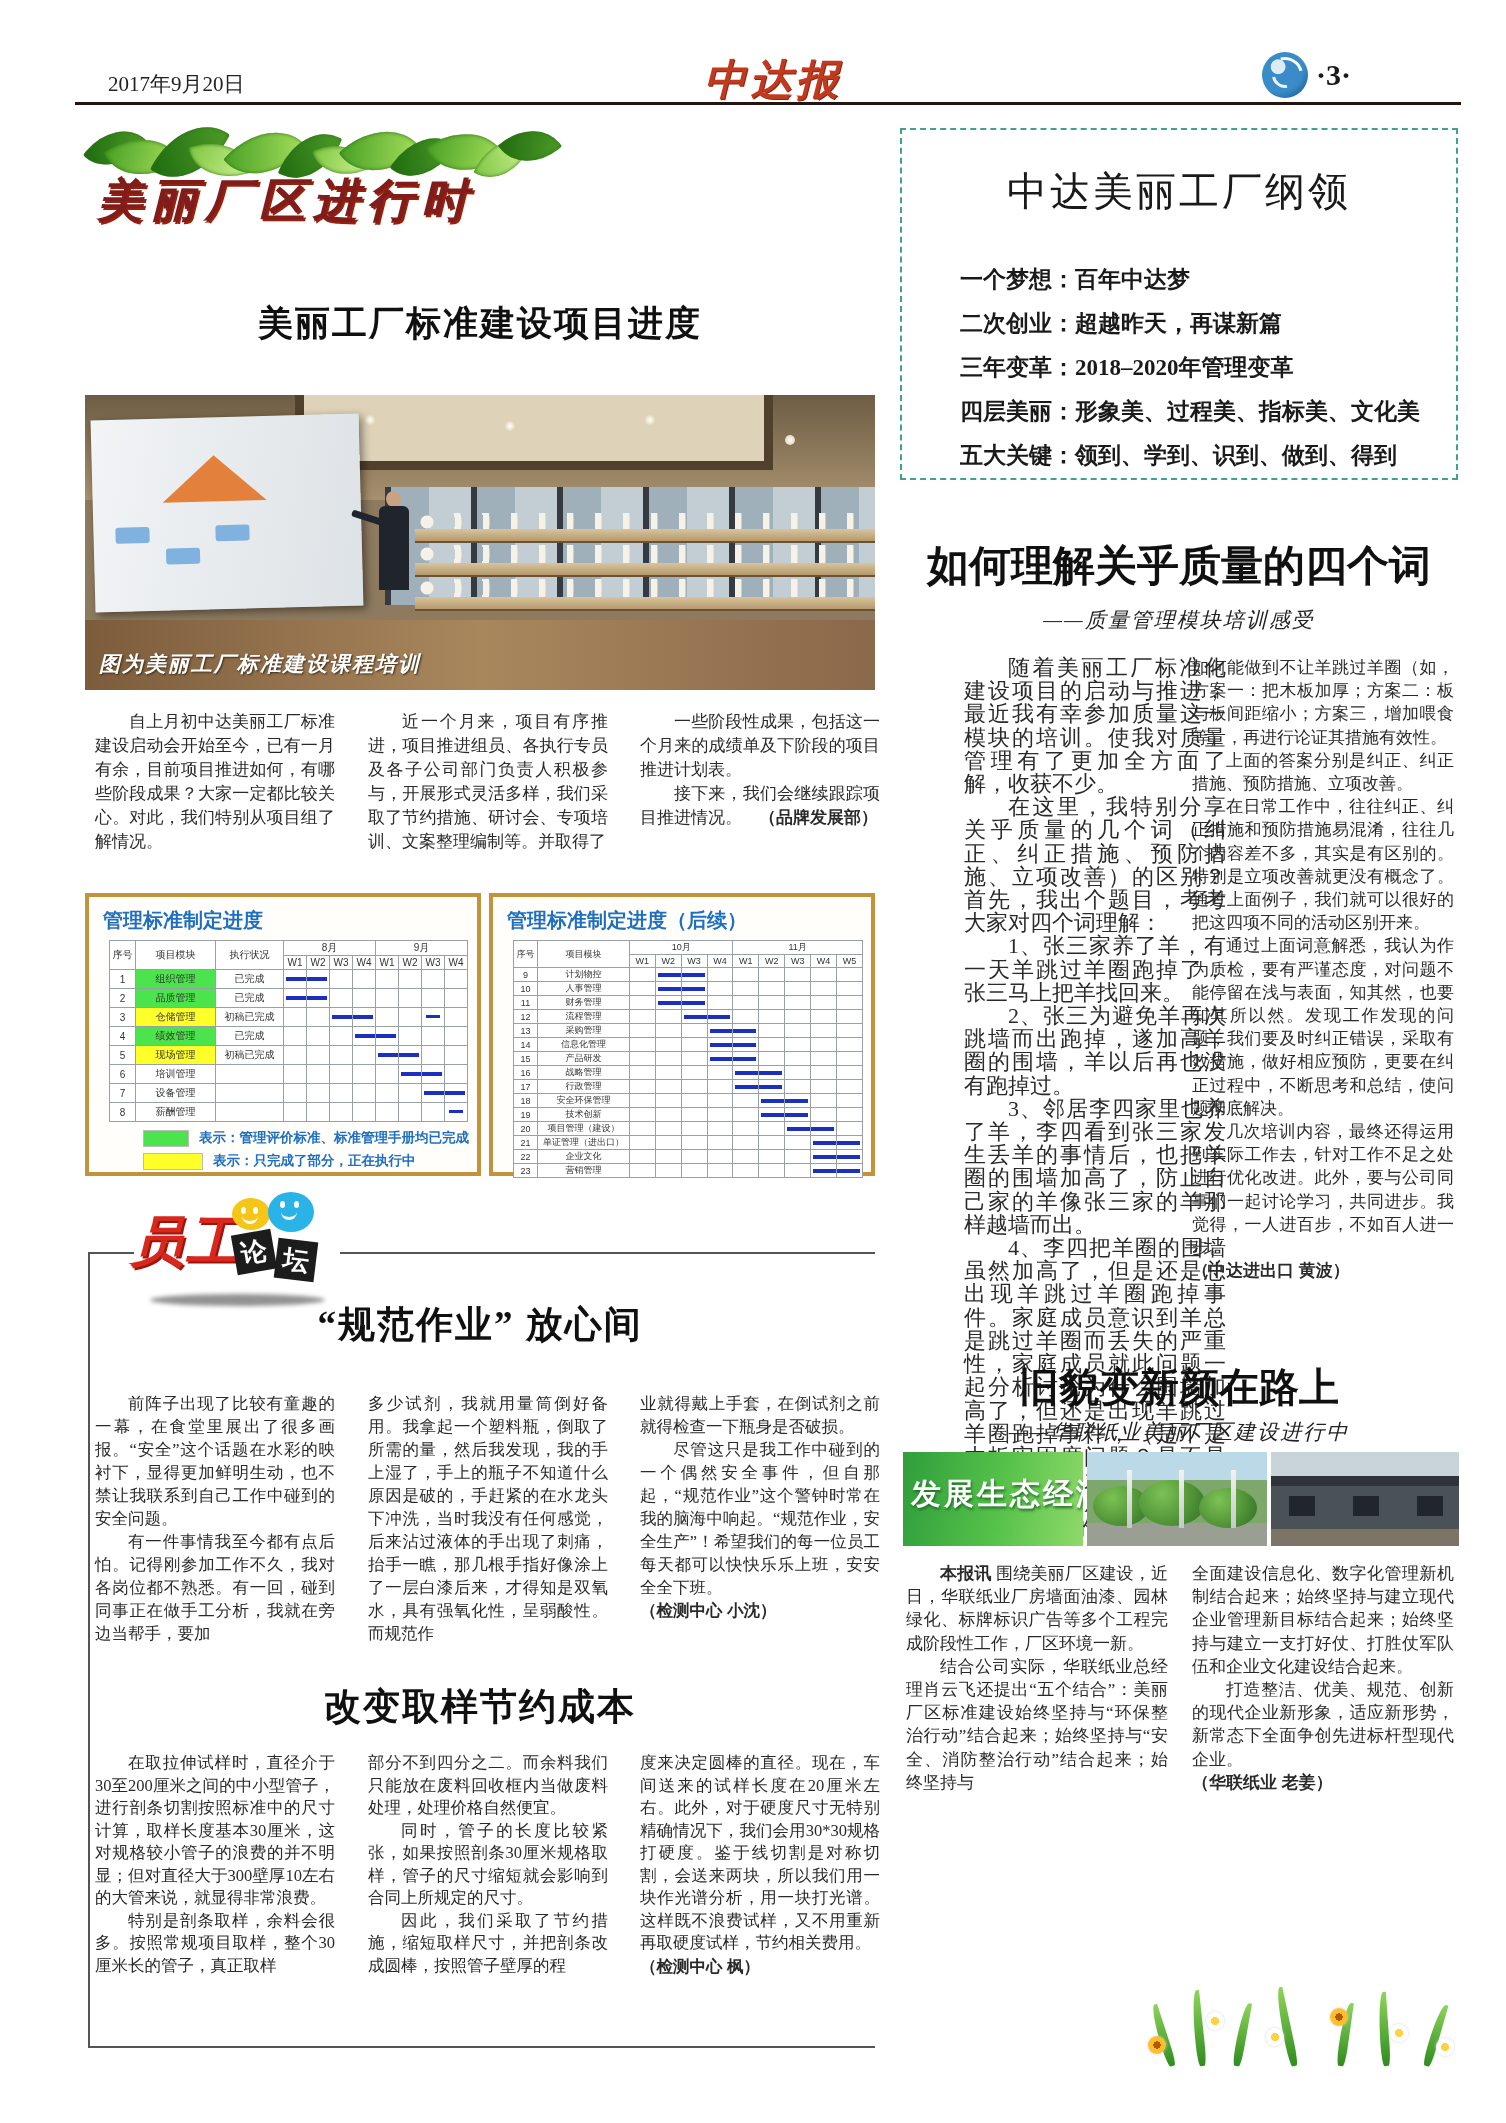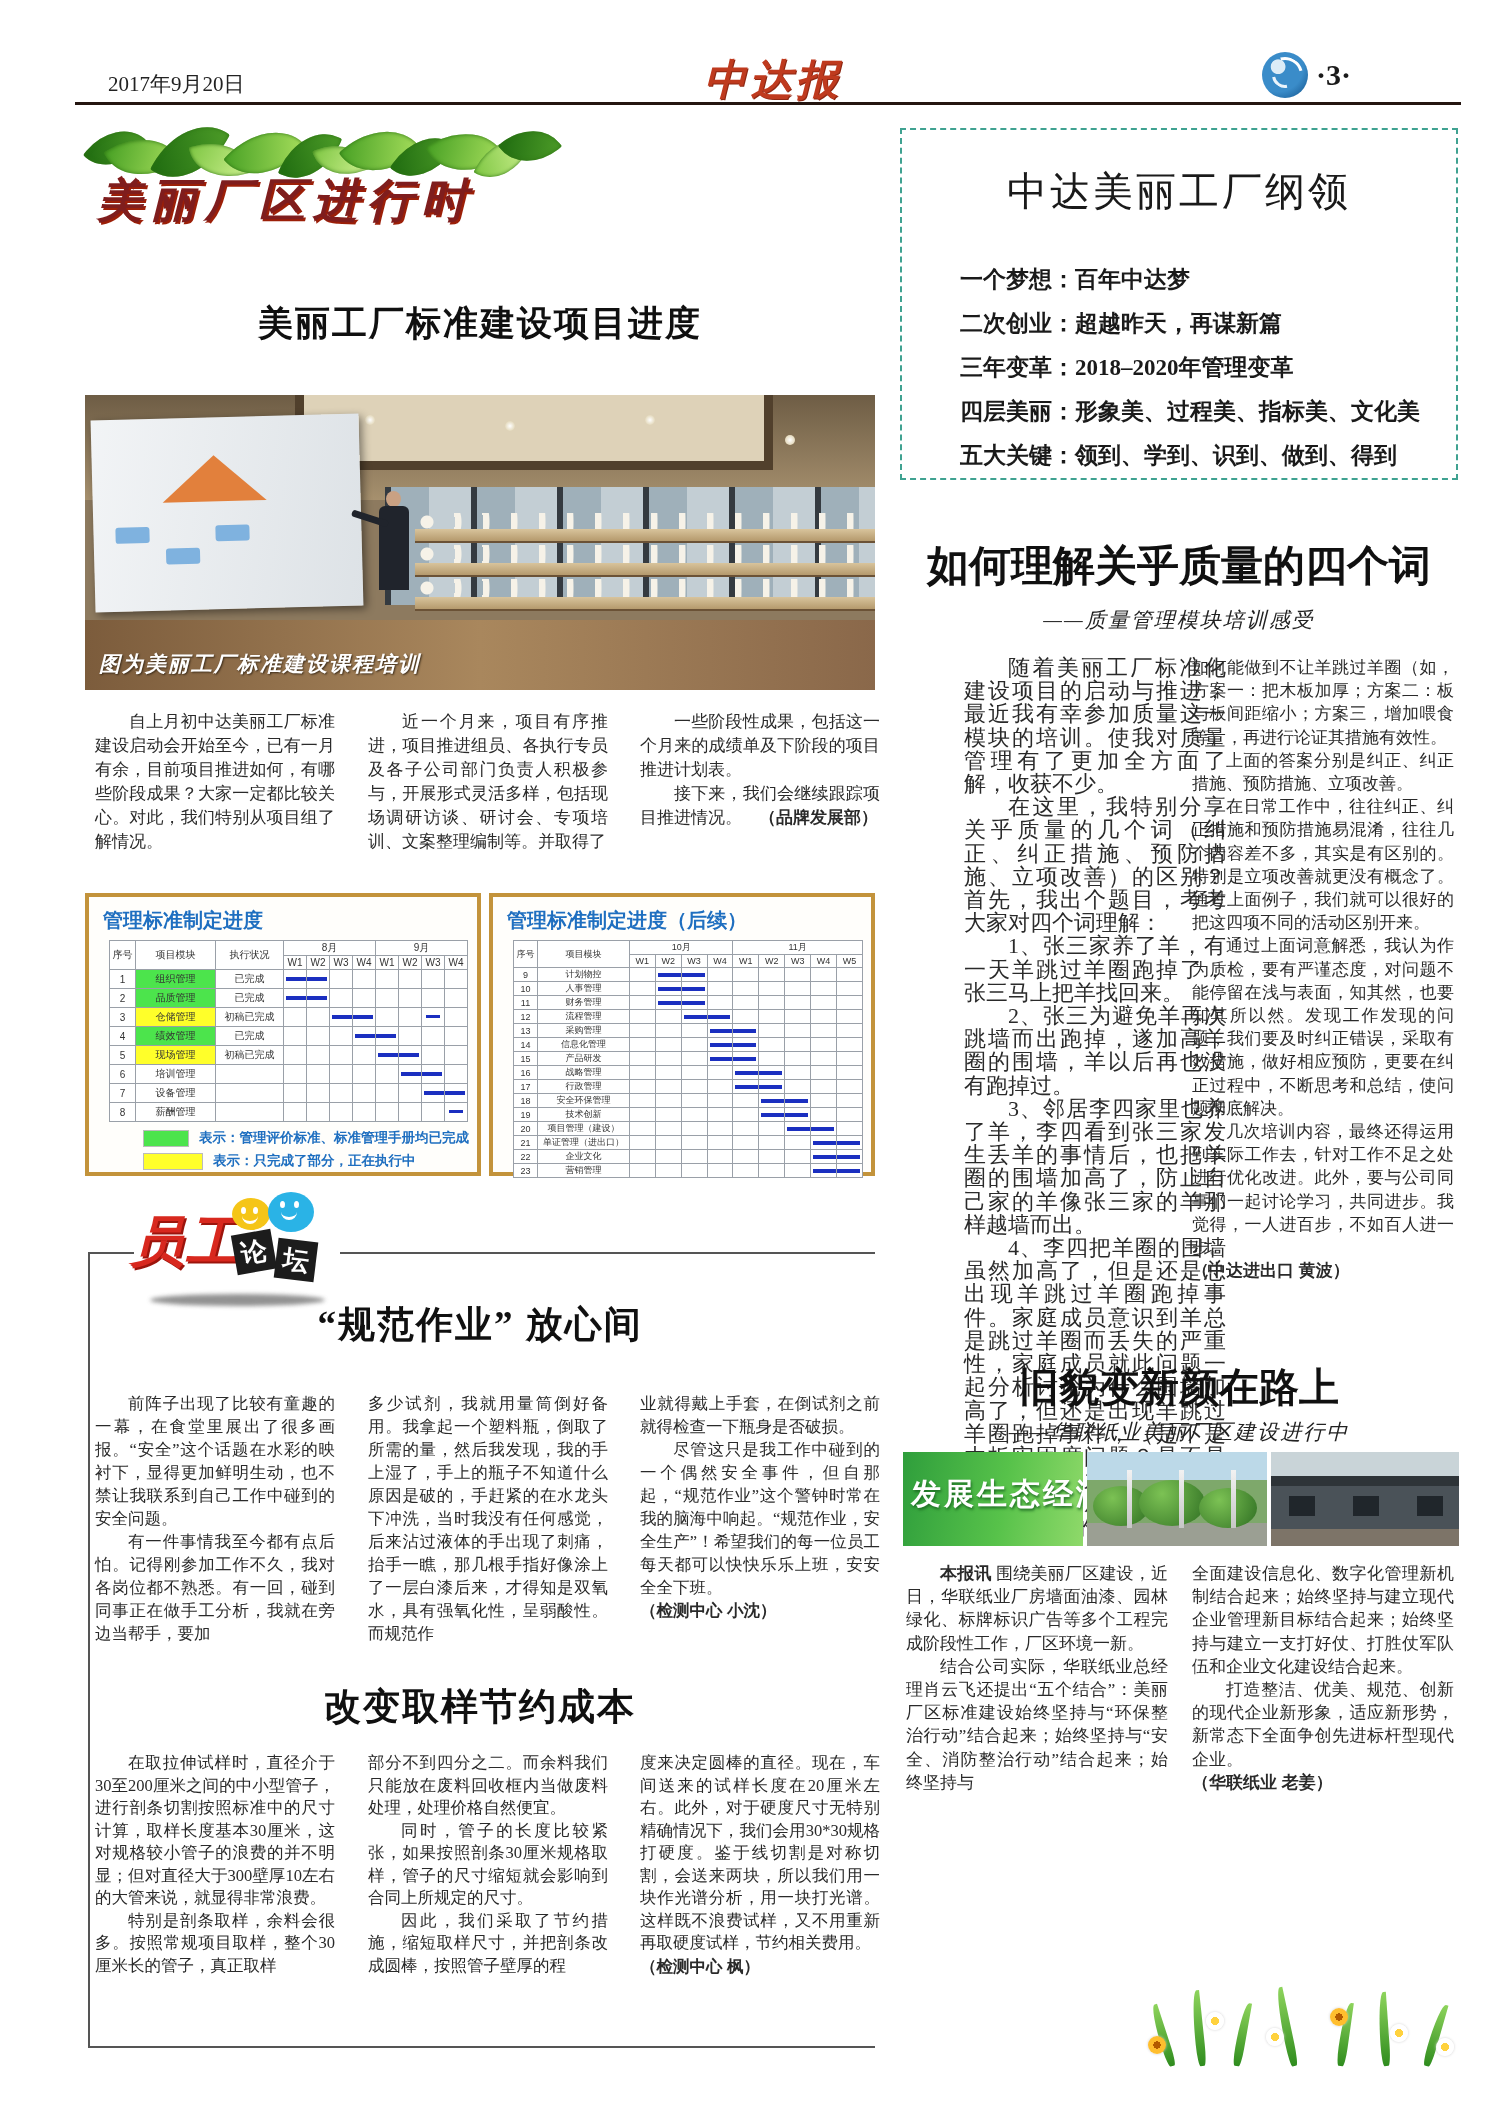--- a/index.html
+++ b/index.html
@@ -162,21 +162,21 @@
       <div class="pm-people" style="top:66px;"></div>
       <div class="pm-table" style="top:84px;"></div>
     </div>
     <div class="pm-caption">图为美丽工厂标准建设课程培训</div>
   </div>
 
   <div class="abs col" style="left:95px;top:710px;width:240px;">
     <p>自上月初中达美丽工厂标准建设启动会开始至今，已有一月有余，目前项目推进如何，有哪些阶段成果？大家一定都比较关心。对此，我们特别从项目组了解情况。</p>
   </div>
   <div class="abs col" style="left:368px;top:710px;width:240px;">
-    <p>近一个月来，项目有序推进，项目推进组员、各执行专员及各子公司部门负责人积极参与，开展形式灵活多样，包括现场调研访谈、研讨会、专项培训、文案整理编制等。并取得了</p>
+    <p>近一个月来，项目有序推进，项目推进组员、各执行专员及各子公司部门负责人积极参与，开展形式灵活多样，我们采取了节约措施、研讨会、专项培训、文案整理编制等。并取得了</p>
   </div>
   <div class="abs col" style="left:640px;top:710px;width:240px;">
     <p>一些阶段性成果，包括这一个月来的成绩单及下阶段的项目推进计划表。</p>
     <p><span>接下来，我们会继续跟踪项目推进情况。</span>　<span class="byline">（品牌发展部）</span></p>
   </div>
 
   <div class="abs gbox" style="left:85px;top:893px;width:396px;height:283px;">
     <div class="gtitle">管理标准制定进度</div>
     <div>
         <table class="gt" style="font-size:10px">

